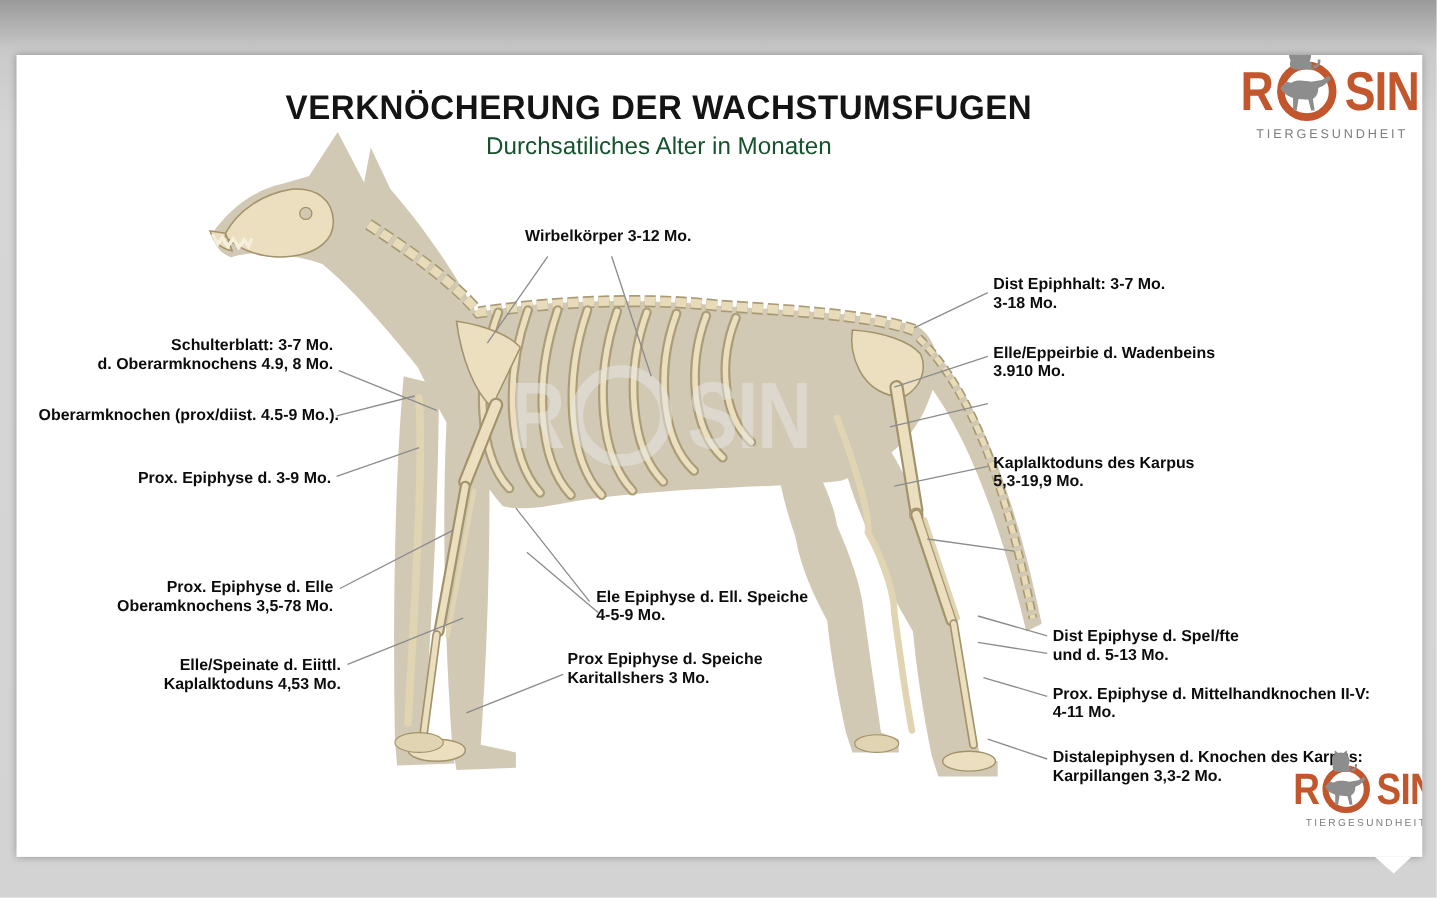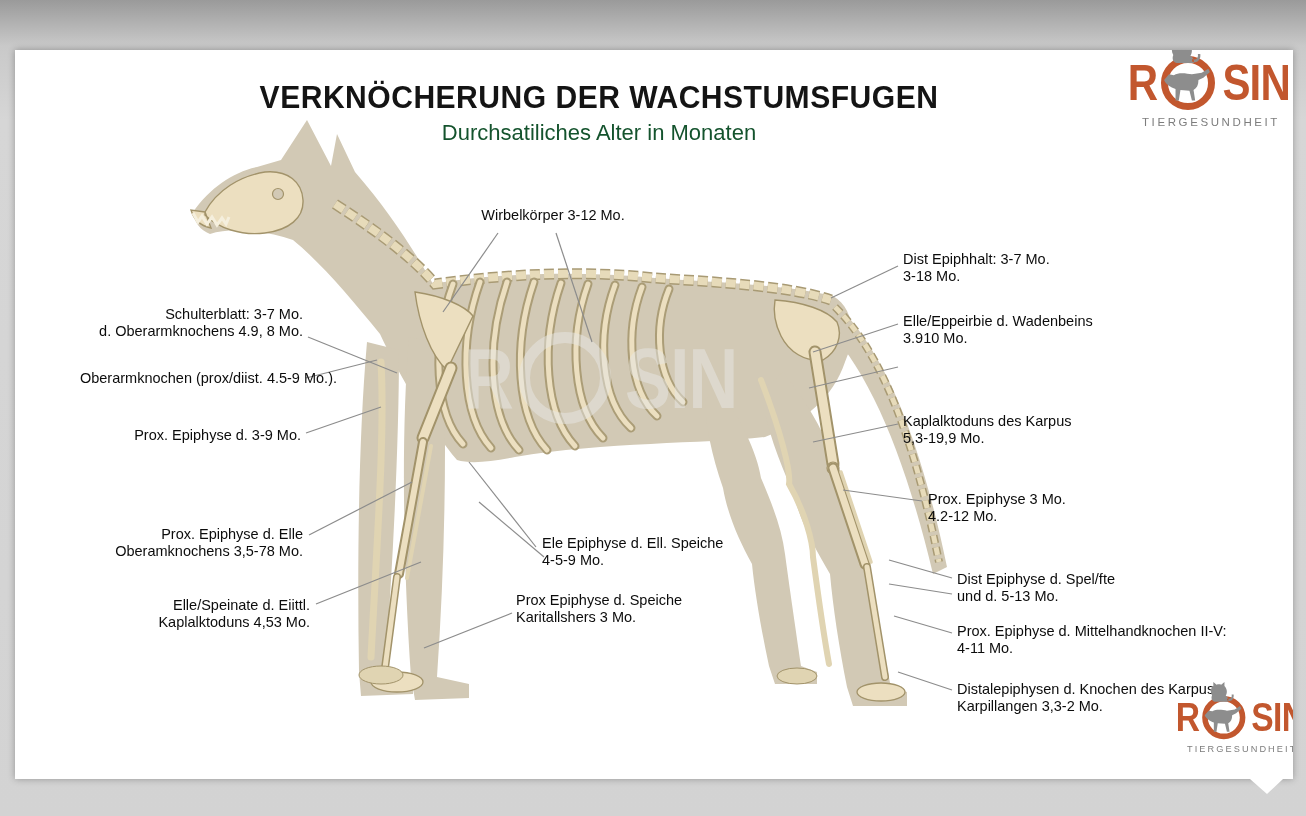--- a/index.html
+++ b/index.html
@@ -16,21 +16,21 @@
     position:absolute;left:0;right:110px;top:30px;margin:0;text-align:center;
     font-size:31px;font-weight:700;color:#141414;letter-spacing:.5px;
     transform:scaleX(.97);
   }
   .subtitle{
     position:absolute;left:0;right:110px;top:70px;margin:0;text-align:center;
     font-size:22px;font-weight:400;color:#14532d;
   }
   
   .ann{
-    position:absolute;font-weight:400;font-size:14.5px;line-height:1.15;
+    position:absolute;font-weight:700;font-size:14.5px;line-height:1.15;
     color:#0c0c0c;white-space:nowrap;
   }
   .ann span{display:block;}
   .ann.r{text-align:right;}
   .ann.c{text-align:center;}
   .leaders{position:absolute;left:0;top:0;}
   .leaders line{stroke:#8c8c8c;stroke-width:1.2;}
   
   .logo{position:absolute;text-align:center;}
   .logo-row{display:flex;align-items:center;justify-content:center;}
@@ -197,21 +197,21 @@
     <line x1="937" y1="640" x2="883" y2="622"></line>
   </svg>
 
   <div class="ann c" style="left:388px;top:157px;width:300px;">
     <span>Wirbelkörper 3-12 Mo.</span>
   </div>
   <div class="ann r" style="left:60px;top:256px;width:228px;">
     <span>Schulterblatt: 3-7 Mo.</span>
     <span>d. Oberarmknochens 4.9, 8 Mo.</span>
   </div>
-  <div class="ann r" style="left:20px;top:320px;width:268px;margin-left:34px;">
+  <div class="ann r" style="left:20px;top:320px;width:268px;">
     <span>Oberarmknochen (prox/diist. 4.5-9 Mo.).</span>
   </div>
   <div class="ann r" style="left:60px;top:377px;width:226px;">
     <span>Prox. Epiphyse d. 3-9 Mo.</span>
   </div>
   <div class="ann r" style="left:60px;top:476px;width:228px;">
     <span>Prox. Epiphyse d. Elle</span>
     <span>Oberamknochens 3,5-78 Mo.</span>
   </div>
   <div class="ann r" style="left:80px;top:547px;width:215px;">
@@ -230,24 +230,20 @@
     <span>Dist Epiphhalt: 3-7 Mo.</span>
     <span>3-18 Mo.</span>
   </div>
   <div class="ann" style="left:888px;top:263px;">
     <span>Elle/Eppeirbie d. Wadenbeins</span>
     <span>3.910 Mo.</span>
   </div>
   <div class="ann" style="left:888px;top:363px;">
     <span>Kaplalktoduns des Karpus</span>
     <span>5,3-19,9 Mo.</span>
-  </div>
-  <div class="ann" style="left:913px;top:441px;">
-    <span>Prox. Epiphyse 3 Mo.</span>
-    <span>4.2-12 Mo.</span>
   </div>
   <div class="ann" style="left:942px;top:521px;">
     <span>Dist Epiphyse d. Spel/fte</span>
     <span>und d. 5-13 Mo.</span>
   </div>
   <div class="ann" style="left:942px;top:573px;">
     <span>Prox. Epiphyse d. Mittelhandknochen II-V:</span>
     <span>4-11 Mo.</span>
   </div>
   <div class="ann" style="left:942px;top:631px;">

